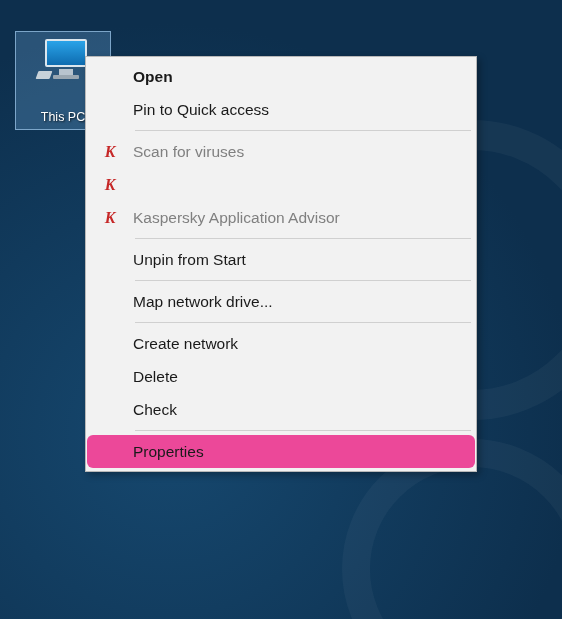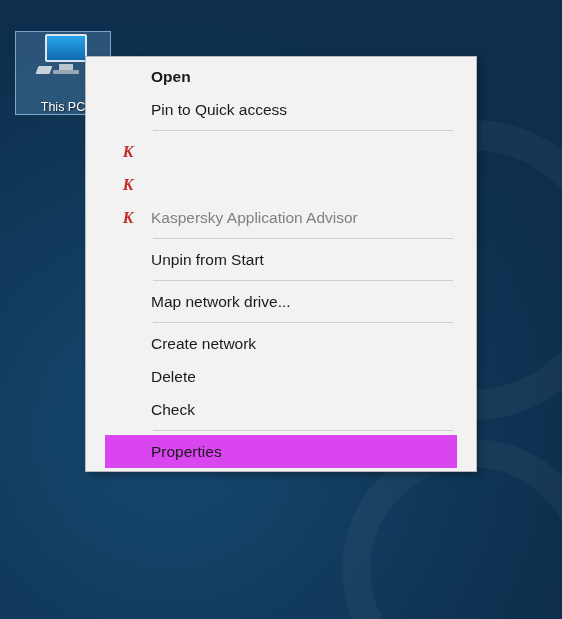--- a/index.html
+++ b/index.html
@@ -18,21 +18,21 @@
     border:30px solid rgba(255,255,255,0.04); border-radius:50%;
   }
   .bg-shape2 {
     position:absolute; right:-40px; bottom:-80px; width:260px; height:260px;
     border:28px solid rgba(255,255,255,0.04); border-radius:50%;
   }
   
   .desktop-icon {
     position: absolute;
     left: 15px; top: 31px;
-    width: 96px; height: 84px;
+    width: 96px; height: 99px;
     background: rgba(120,180,230,0.28);
     border: 1px solid rgba(180,220,255,0.6);
     display: flex; flex-direction: column; align-items: center; justify-content: center;
     cursor: pointer;
     gap: 23px;
   }
   .pc-icon { width: 52px; height: 42px; position: relative; margin-top:2px; }
   .pc-screen {
     position:absolute; left:8px; top:0; width:42px; height:28px;
     background: linear-gradient(#2aa3e8,#0e6cb0);
@@ -51,36 +51,36 @@
     color:#fff; font-size:12.5px; margin-top:6px; text-shadow:1px 1px 2px rgba(0,0,0,0.7);
   }
   
   .context-menu {
     position:absolute;
     left:85px; top:56px;
     width:392px;
     background:#f2f2f2;
     border:1px solid #b8b8b8;
     box-shadow:3px 3px 7px rgba(0,0,0,0.3);
-    padding:3px 19px;
+    padding:3px 1px;
   }
   .menu-item {
     display:flex; align-items:center;
     height:33px;
     font-size:15.5px;
     color:#1a1a1a;
     cursor:default;
   }
   .menu-item .icon-slot {
     width:46px; display:flex; align-items:center; justify-content:center;
   }
   .menu-item .text { flex:1; }
   .menu-item.bold .text { font-weight:600; }
   .menu-item.disabled { color:#808080; }
-  .menu-item.highlighted { background:#d946ef; }
+  .menu-item.highlighted { background:#ec4899;border-radius:6px; }
   .separator {
     height:1px; background:#d0d0d0;
     margin:4px 4px 4px 48px;
   }
   
   .shield-icon svg { width:20px; height:20px; }
   
   .k-icon {
     font-family: Georgia, serif; font-weight:bold; font-style:italic;
     color:#c62828; font-size:16px; line-height:1;
@@ -114,20 +114,21 @@
     <span class="text">Pin to Quick access</span>
   </div>
 
 
   <div class="separator"></div>
 
   <div class="menu-item disabled">
     <span class="icon-slot">
         <span class="k-icon">K</span>
       </span>
+    <span class="text">Scan for viruses</span>
   </div>
 
   <div class="menu-item disabled">
     <span class="icon-slot">
         <span class="k-icon">K</span>
       </span>
   </div>
 
   <div class="menu-item disabled">
     <span class="icon-slot">

